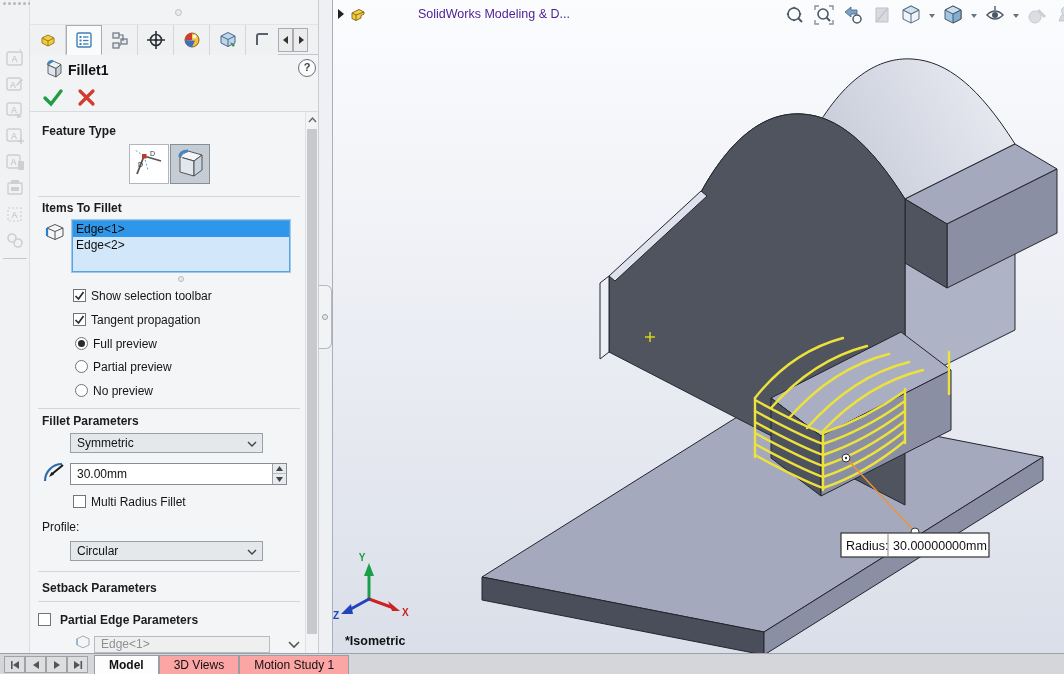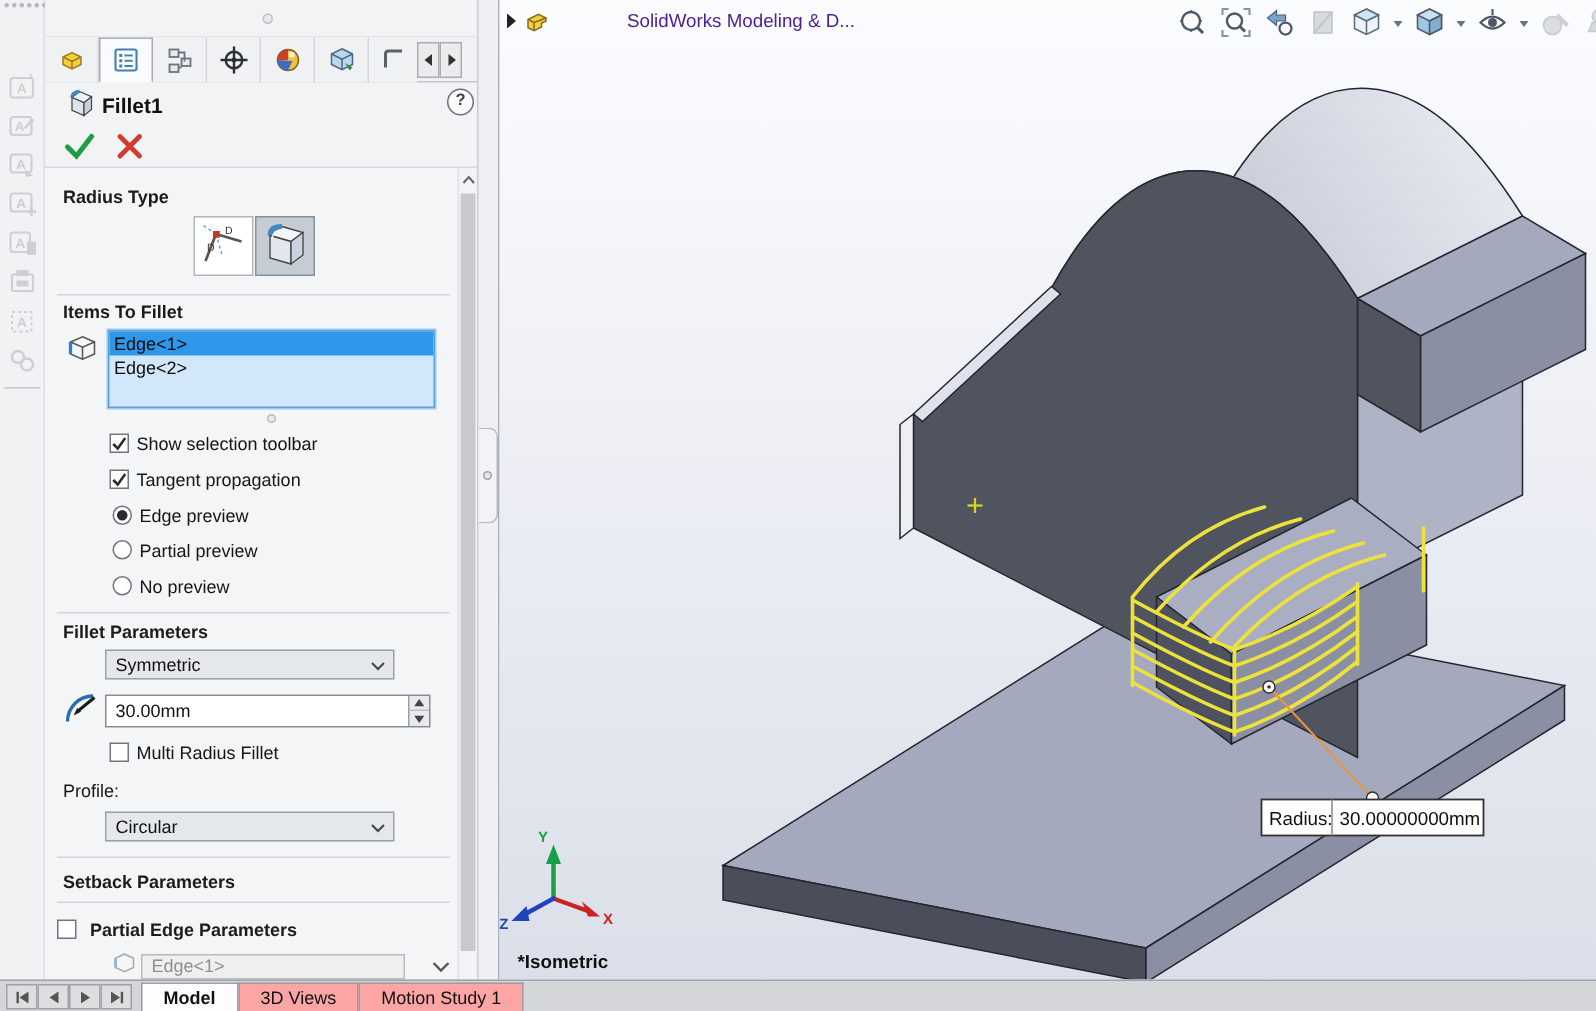--- a/index.html
+++ b/index.html
@@ -240,21 +240,21 @@
       <svg class="abs" style="left:12px; top:3px" width="22" height="22">
           <path d="M3 11l6 6L19 4" fill="none" stroke="#1f9d44" stroke-width="3.4" stroke-linecap="round"></path>
         </svg>
       <svg class="abs" style="left:46px; top:3px" width="22" height="22">
           <path d="M4 4l13 13M17 4L4 17" stroke="#d23c30" stroke-width="3.2" stroke-linecap="round"></path>
         </svg>
     </div>
 
     <div id="pm-content">
 
-      <div class="sec-hd" style="left:12px; top:12px">Radius Type</div>
+      <div class="sec-hd" style="left:12px; top:12px">Feature Type</div>
       <svg class="sec-chev" style="top:14px">
           <path d="M1 8l5-5 5 5" fill="none" stroke="#444" stroke-width="1.6"></path>
         </svg>
 
       <div class="ft-btn" style="left:99px; top:32px">
         <svg width="38" height="38">
           <path d="M7 29L14 11M14 11l17 5" stroke="#555" stroke-width="1.8" fill="none"></path>
           <path d="M14 11L5 5M14 11l4 14" stroke="#6a9fd8" stroke-width="1" stroke-dasharray="2 2" fill="none"></path>
           <rect x="12" y="9" width="4.5" height="4.5" fill="#c0392b"></rect>
           <text x="8" y="22" font-size="7" fill="#333">D</text>
@@ -293,21 +293,21 @@
           </svg></div>
       <div class="lbl" style="left:61px; top:177px">Show selection toolbar</div>
       <div class="chk" style="left:43px; top:201px"><svg width="11" height="11">
             <path d="M1.5 6l3 3 5-7" fill="none" stroke="#2b2b2b" stroke-width="1.7"></path>
           </svg></div>
       <div class="lbl" style="left:61px; top:201px">Tangent propagation</div>
 
       <div class="rad" style="left:45px; top:225px">
           <i></i>
         </div>
-      <div class="lbl" style="left:63px; top:225px">Edge preview</div>
+      <div class="lbl" style="left:63px; top:225px">Full preview</div>
       <div class="rad" style="left:45px; top:248px"></div>
       <div class="lbl" style="left:63px; top:248px">Partial preview</div>
       <div class="rad" style="left:45px; top:272px"></div>
       <div class="lbl" style="left:63px; top:272px">No preview</div>
 
       <div class="sep" style="top:296px"></div>
 
       <div class="sec-hd" style="left:12px; top:302px">Fillet Parameters</div>
       <svg class="sec-chev" style="top:304px">
           <path d="M1 8l5-5 5 5" fill="none" stroke="#444" stroke-width="1.6"></path>

